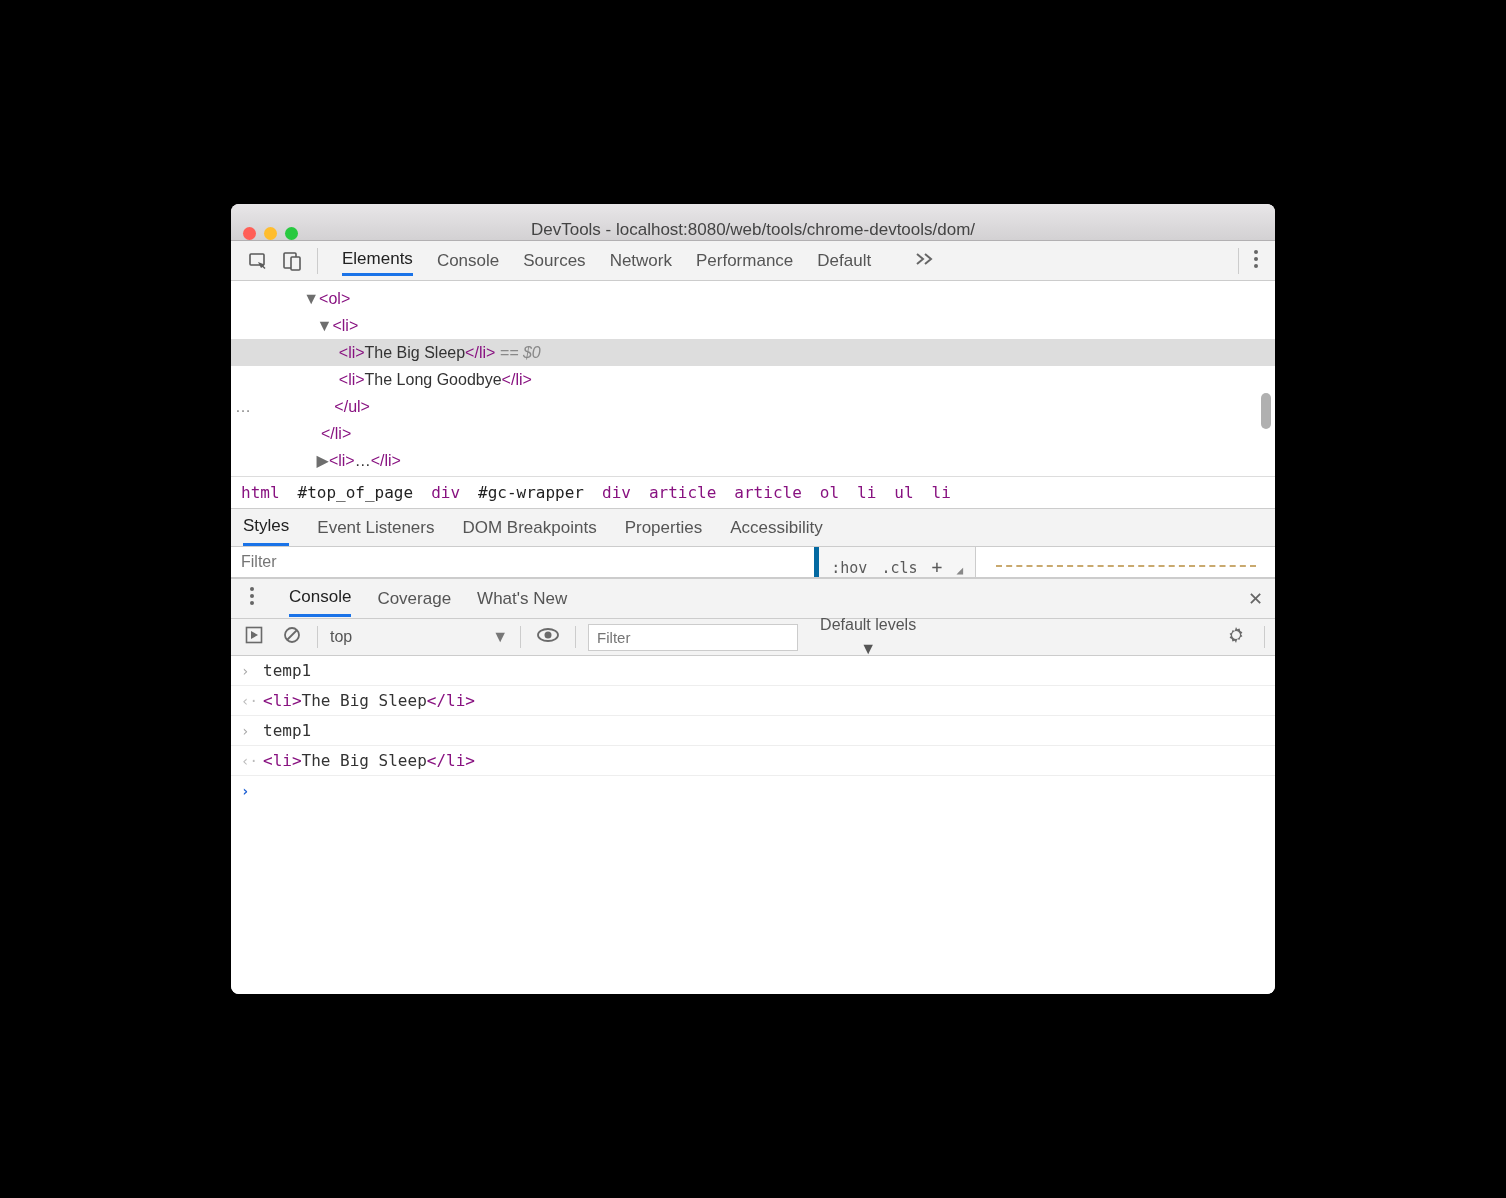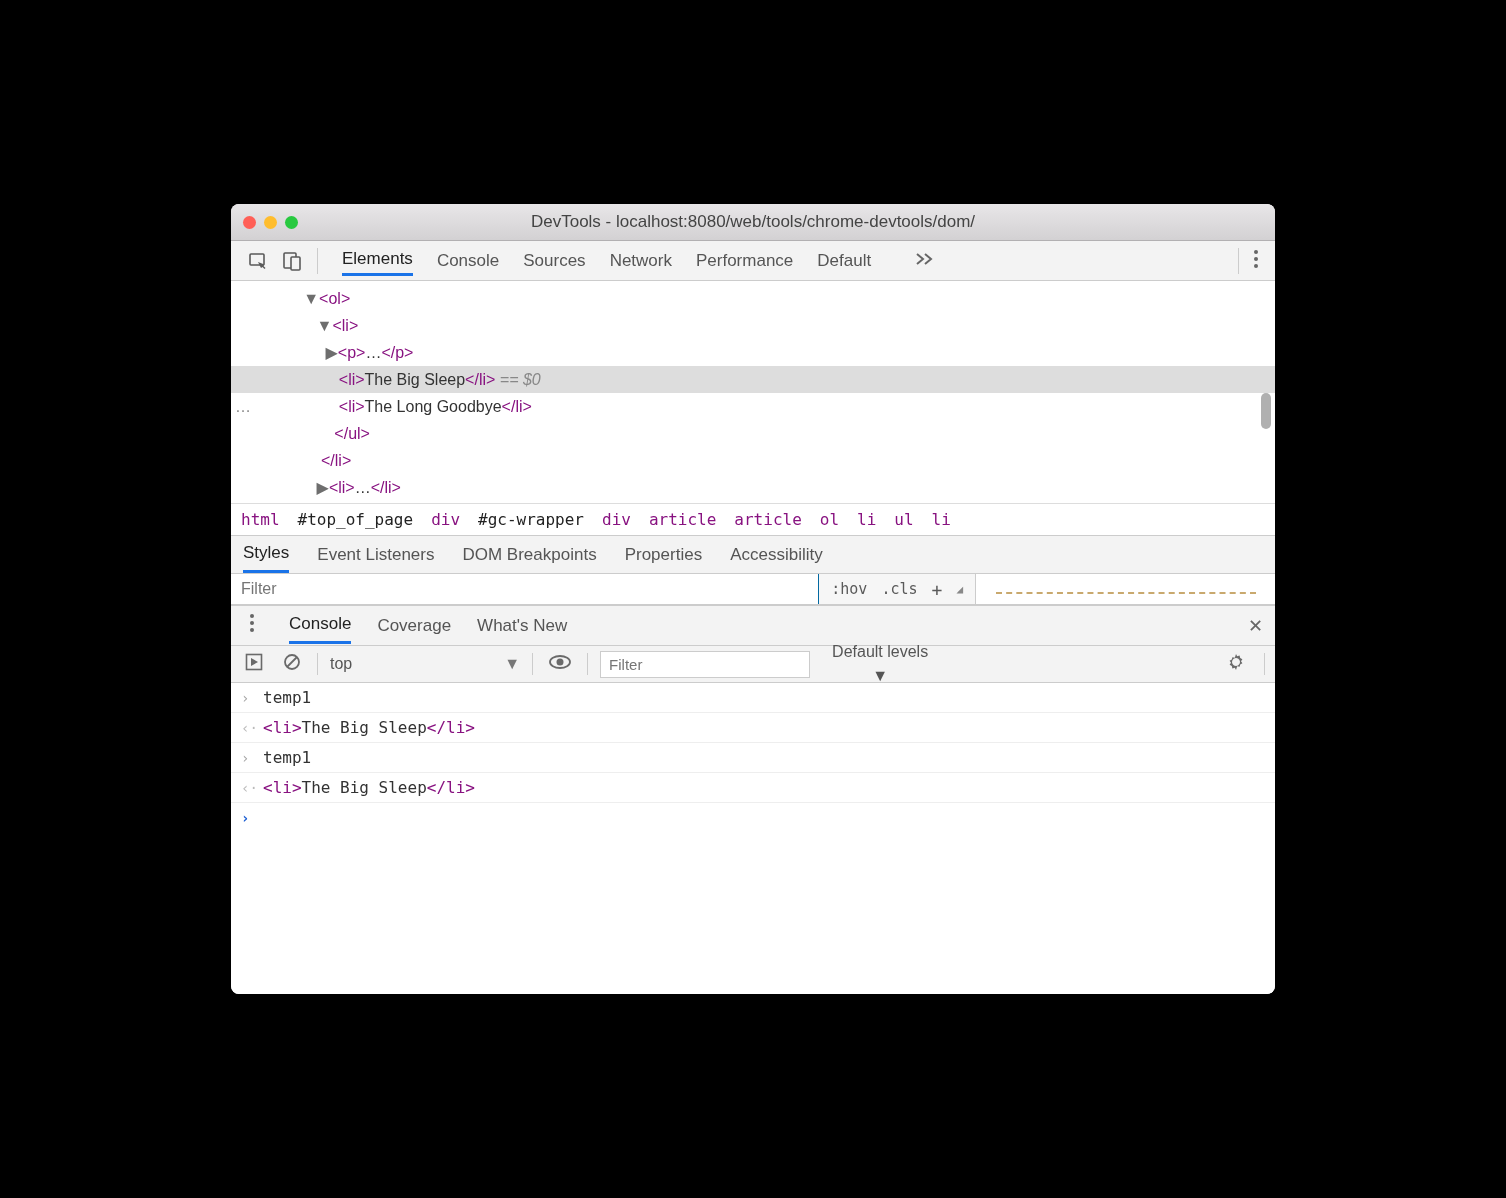--- a/index.html
+++ b/index.html
@@ -21,22 +21,22 @@
   overflow: hidden;
   display: flex;
   flex-direction: column;
   position: relative;
 }
 .titlebar {
   height: 37px;
   background: linear-gradient(#e8e6e8, #d3d1d3);
   border-bottom: 1px solid #b2b0b2;
   display: flex;
-  align-items: center;
-  padding: 10px 12px;
+  align-items: flex-end;
+  padding: 0 12px;
   position: relative;
 }
 .traffic-lights { display: flex; gap: 8px; }
 .tl { width: 13px; height: 13px; border-radius: 50%; }
 .tl.red { background: #ff5f57; }
 .tl.yellow { background: #ffbd2e; }
 .tl.green { background: #28c940; }
 .titlebar-title {
   position: absolute;
   left: 50%;
@@ -136,25 +136,25 @@
 .filterbar .filter-input {
   flex: 1;
   border: none;
   padding: 6px 10px;
   font-size: 16px;
   color: #333;
   outline: none;
 }
 .filterbar .side-btns {
   display: flex;
-  align-items: center;
+  align-items: flex-end;
   gap: 14px;
   padding: 0 12px;
   background: #f6f6f6;
-  border-left: 1px solid #0369a1;
+  border-left: 5px solid #0369a1;
   font-family: Menlo, Consolas, monospace;
   font-size: 15px;
   color: #5a5a5a;
 }
 .side-btns .plus { font-size: 18px; }
 .side-btns .corner { font-size: 11px; color: #888; }
 .styles-right {
   width: 300px;
   border-left: 1px solid #ccc;
   display: flex;
@@ -191,21 +191,21 @@
   border-bottom: 1px solid #ccc;
   display: flex;
   align-items: center;
   gap: 12px;
   padding: 0 10px;
   font-size: 16px;
   color: #555;
 }
 .ct-ico { color: #6a6a6a; cursor: pointer; padding: 2px 4px; }
 .ct-sep { width: 1px; height: 22px; background: #ccc; }
-.ct-select { display: flex; align-items: center; gap: 12px; cursor: pointer; }
+.ct-select { display: flex; align-items: center; gap: 0; cursor: pointer; }
 .ct-select .caret { color: #777; }
 .ct-filter {
   background: #fff;
   border: 1px solid #ccc;
   padding: 4px 8px;
   width: 210px;
   font-size: 15px;
   color: #888;
 }
 .ct-levels { display: flex; align-items: center; gap: 6px; cursor: pointer; margin-left: 10px; flex-direction: column; }
@@ -283,21 +283,20 @@
             <circle cx="3" cy="17" r="2"></circle>
           </svg>
       </div>
     </div>
   </div>
 
   <div class="dom-panel" id="dom-panel">
     <div class="scroll-pill"></div>
   <div class="dom-line">              <span class="tri">▼</span><span class="tag">&lt;ol&gt;</span></div>
       <div class="dom-line">                 <span class="tri">▼</span><span class="tag">&lt;li&gt;</span></div>
-      <div class="dom-line">                   <span class="tri">▶</span><span class="tag">&lt;p&gt;</span><span class="txt-node">…</span><span class="tag">&lt;/p&gt;</span></div>
       <div class="dom-gutter" style="top: 112px;">…</div>
       <div class="dom-line selected">                      <span class="tag">&lt;li&gt;</span><span class="txt-node">The Big Sleep</span><span class="tag">&lt;/li&gt;</span><span class="eqs"> == $0</span></div>
       <div class="dom-line">                      <span class="tag">&lt;li&gt;</span><span class="txt-node">The Long Goodbye</span><span class="tag">&lt;/li&gt;</span></div>
       <div class="dom-line">                     <span class="tag">&lt;/ul&gt;</span></div>
       <div class="dom-line">                  <span class="tag">&lt;/li&gt;</span></div>
       <div class="dom-line">                 <span class="tri">▶</span><span class="tag">&lt;li&gt;</span><span class="txt-node">…</span><span class="tag">&lt;/li&gt;</span></div>
     </div>
 
   <div class="breadcrumb" id="breadcrumb">
       <span>html</span>

